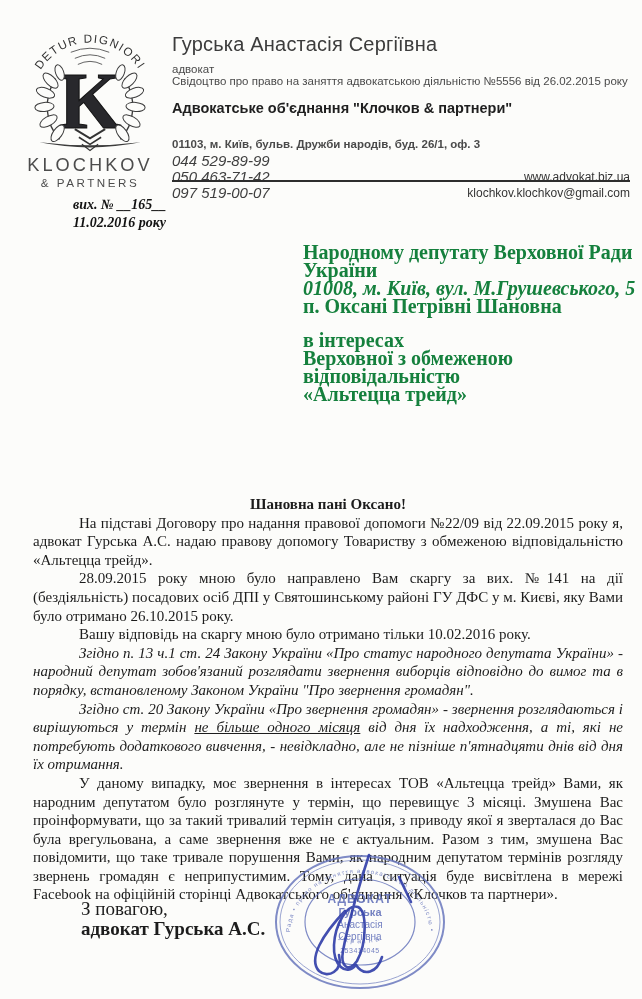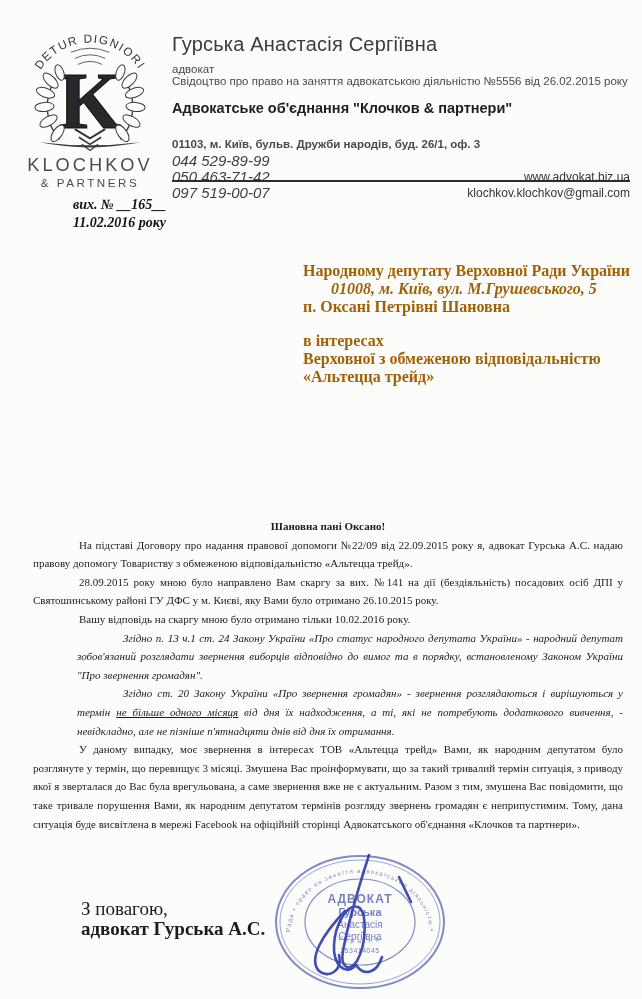--- a/index.html
+++ b/index.html
@@ -18,30 +18,30 @@
   .hdr-firm{font-size:14.5px;font-weight:bold;color:#1f1f1f;margin-top:13px;}
   .hdr-addr{font-size:11.5px;color:#4a4a4a;margin-top:22px;font-weight:bold;}
   .hdr-contacts{display:flex;justify-content:space-between;align-items:flex-end;margin-top:3px;}
   .hdr-phones div{font-size:15px;color:#3f3f3f;line-height:16px;font-style:italic;}
   .hdr-web{text-align:right;font-size:12px;color:#353535;line-height:16px;}
   .hdr-rule{position:absolute;left:172px;top:180px;width:458px;height:2px;background:#2d2d2d;}
   
   .ref{position:absolute;left:33px;top:196px;font-weight:bold;font-style:italic;
        font-size:14px;line-height:17.5px;color:#131313;margin-left:40px;}
   
-  .addr{position:absolute;left:303px;top:262px;font-weight:bold;font-size:16px;
-        line-height:18px;color:#a16207;}
-  .addr .it{font-style:italic;margin-left:28px;}
+  .addr{position:absolute;left:303px;top:243px;font-weight:bold;font-size:20px;
+        line-height:18px;color:#15803d;}
+  .addr .it{font-style:italic;}
   .addr-interest{margin-top:16px;}
   
-  .body{position:absolute;left:33px;top:517px;width:590px;font-size:11px;
+  .body{position:absolute;left:33px;top:495px;width:590px;font-size:15px;
         line-height:18.6px;text-align:justify;color:#1c1c1c;}
   .body .salut{text-align:center;font-weight:bold;text-indent:0;}
   .body p{margin:0;text-indent:46px;}
-  .body p.it{font-style:italic;margin-left:44px;}
+  .body p.it{font-style:italic;}
   .body .ul{text-decoration:underline;}
   
   .closing{position:absolute;left:81px;top:899px;font-size:19px;line-height:20px;}
   .closing .sig-name{font-weight:bold;}
   
   .stamp-svg{position:absolute;left:270px;top:849px;width:182px;height:150px;}
 </style>
 </head>
 <body>
 

